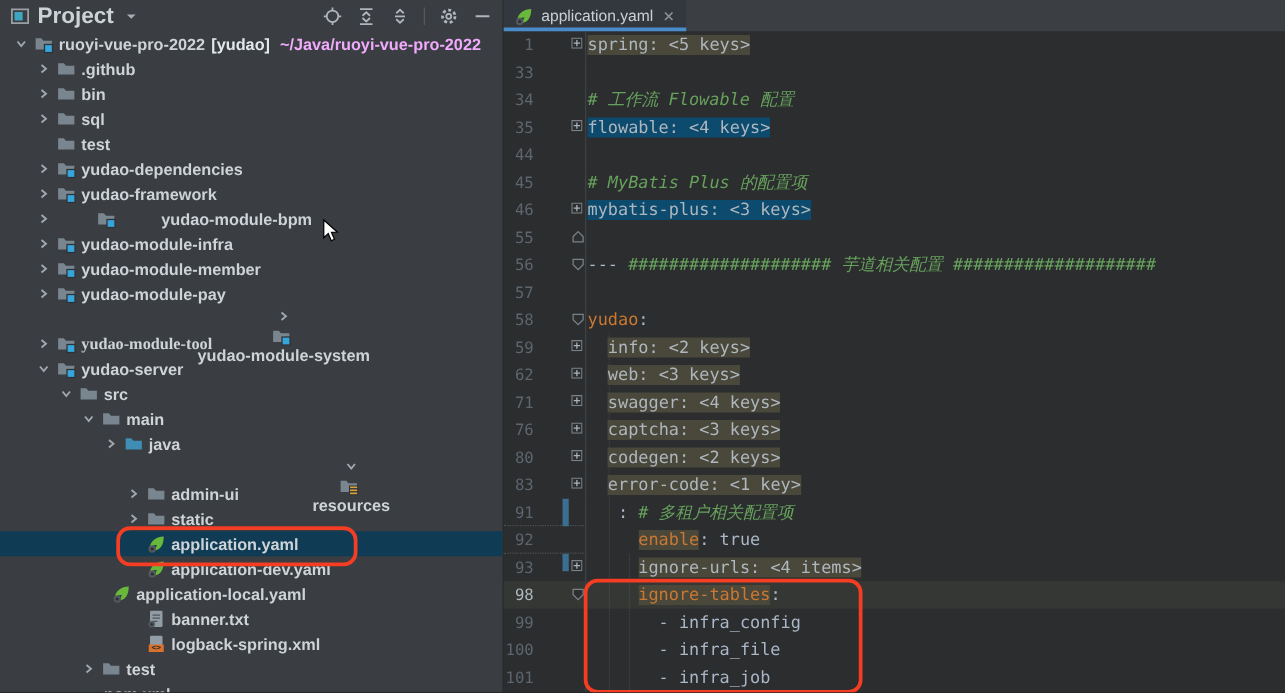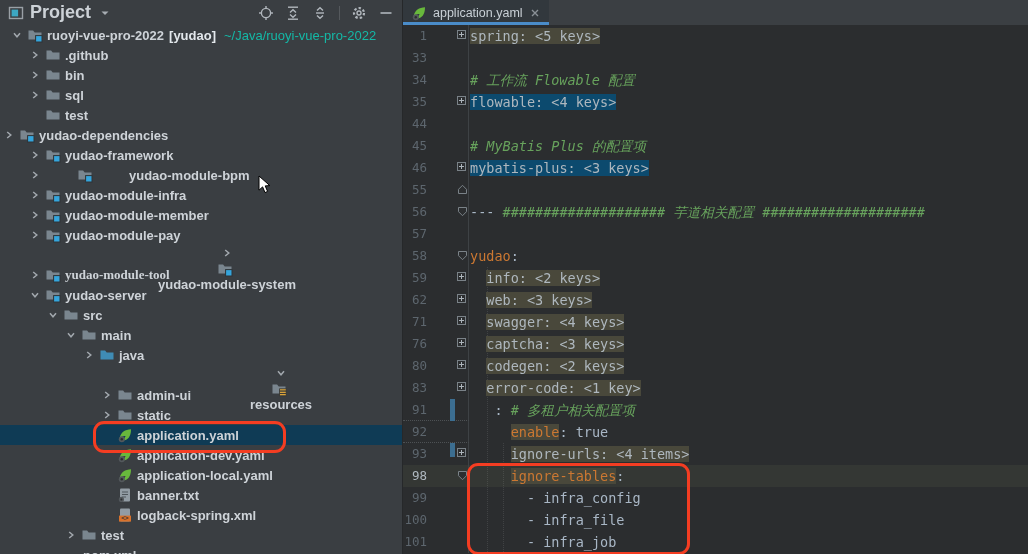--- a/index.html
+++ b/index.html
@@ -12,21 +12,21 @@
   .toolbar{margin-left:auto;display:flex;align-items:center;gap:11px;}
   .tb-icon{display:inline-flex;width:16px;height:16px;align-items:center;justify-content:center;cursor:pointer;}
   .tb-sep{width:1px;height:14px;background:#55595D;}
   .tree{position:absolute;left:0;top:25px;width:402px;height:529px;overflow:hidden;}
   .tree-row{position:absolute;left:0;width:402px;height:20px;display:flex;align-items:center;cursor:pointer;}
   .tree-row.sel{background:#0F3B55;}
   .t-chev{width:18px;height:16px;flex:none;display:inline-flex;align-items:center;justify-content:center;}
   .t-icon{width:17px;height:16px;flex:none;display:inline-flex;align-items:center;justify-content:center;margin-right:4px;}
   .t-label{color:#CED3D8;font-size:13px;font-weight:600;white-space:pre;}
   .t-bold{font-weight:800;color:#E3E8EC;margin-left:5px;}
-  .t-path{font-weight:400;color:#14b8a6;margin-left:8px;font-size:13px;}
+  .t-path{font-weight:700;color:#f0abfc;margin-left:8px;font-size:13px;}
   
   .editor-pane{position:absolute;left:403px;top:0;width:625px;height:554px;background:#2B2D2F;}
   .tabbar{position:absolute;left:0;top:0;width:625px;height:25px;background:#3B3F43;}
   .tab{position:absolute;left:0;top:0;height:25px;padding:0 8px;display:flex;align-items:center;gap:6px;background:#32383D;cursor:pointer;}
   .tab::after{content:"";position:absolute;left:0;right:0;bottom:0;height:3px;background:#4A8CC9;}
   .tab-title{color:#C9D0D6;font-size:12.5px;}
   .tab-close{display:inline-flex;width:12px;height:12px;align-items:center;justify-content:center;cursor:pointer;}
   .code-area{position:absolute;left:0;top:25px;width:625px;height:529px;}
   .code-row{position:absolute;left:0;width:625px;height:22px;font-family:"DejaVu Sans Mono",monospace;font-size:13.5px;line-height:22px;white-space:pre;}
   .code-row.caret-line{background:rgba(185,195,130,0.07);}
@@ -170,21 +170,21 @@
         </div>
         <div class="tree-row" style="top: 80px; padding-left: 26px;">
           <span class="t-chev"></span>
           <span class="t-icon">
             <svg width="16" height="16" viewBox="0 0 16 16">
               <path d="M1.5 3.5 h4.6 l1.6 2 h6.8 v7 h-13 z" fill="#7A868F"></path>
             </svg>
           </span>
           <span class="t-label">test</span>
         </div>
-        <div class="tree-row" style="top: 100px; ">
+        <div class="tree-row" style="top: 100px; padding-left: 26px;">
           <span class="t-chev">
             <svg width="10" height="10" viewBox="0 0 10 10">
               <polyline points="3.2,2 6.8,5 3.2,8" fill="none" stroke="#A2A8AE" stroke-width="1.5"></polyline>
             </svg>
           </span>
           <span class="t-icon">
             <svg width="16" height="16" viewBox="0 0 16 16">
               <path d="M1.5 3.5 h4.6 l1.6 2 h6.8 v7 h-13 z" fill="#7A868F"></path>
               <rect x="8.6" y="8.6" width="6.4" height="6.4" fill="#35A5DC" stroke="#2E3236" stroke-width="1"></rect>
             </svg>
@@ -401,21 +401,21 @@
           <span class="t-chev"></span>
           <span class="t-icon">
             <svg width="16" height="16" viewBox="0 0 16 16">
               <path d="M14 2.2 C8.2 2.4 3.6 5.2 2.6 11.4 C4.8 9.4 6.6 9 8.6 9 C7.6 10.8 7.4 12 5.2 13.2 C10 13.8 14 10.4 14 2.2 Z" fill="#68B83C"></path>
               <circle cx="4.8" cy="12.2" r="3" fill="#53585C"></circle>
               <circle cx="4.8" cy="12.2" r="1.2" fill="#2C2E30"></circle>
             </svg>
           </span>
           <span class="t-label">application-dev.yaml</span>
         </div>
-        <div class="tree-row" style="top: 440px; padding-left: 98px;">
+        <div class="tree-row" style="top: 440px; padding-left: 70px;">
           <span class="t-chev"></span>
           <span class="t-icon">
             <svg width="16" height="16" viewBox="0 0 16 16">
               <path d="M14 2.2 C8.2 2.4 3.6 5.2 2.6 11.4 C4.8 9.4 6.6 9 8.6 9 C7.6 10.8 7.4 12 5.2 13.2 C10 13.8 14 10.4 14 2.2 Z" fill="#68B83C"></path>
               <circle cx="4.8" cy="12.2" r="3" fill="#53585C"></circle>
               <circle cx="4.8" cy="12.2" r="1.2" fill="#2C2E30"></circle>
             </svg>
           </span>
           <span class="t-label">application-local.yaml</span>
         </div>

